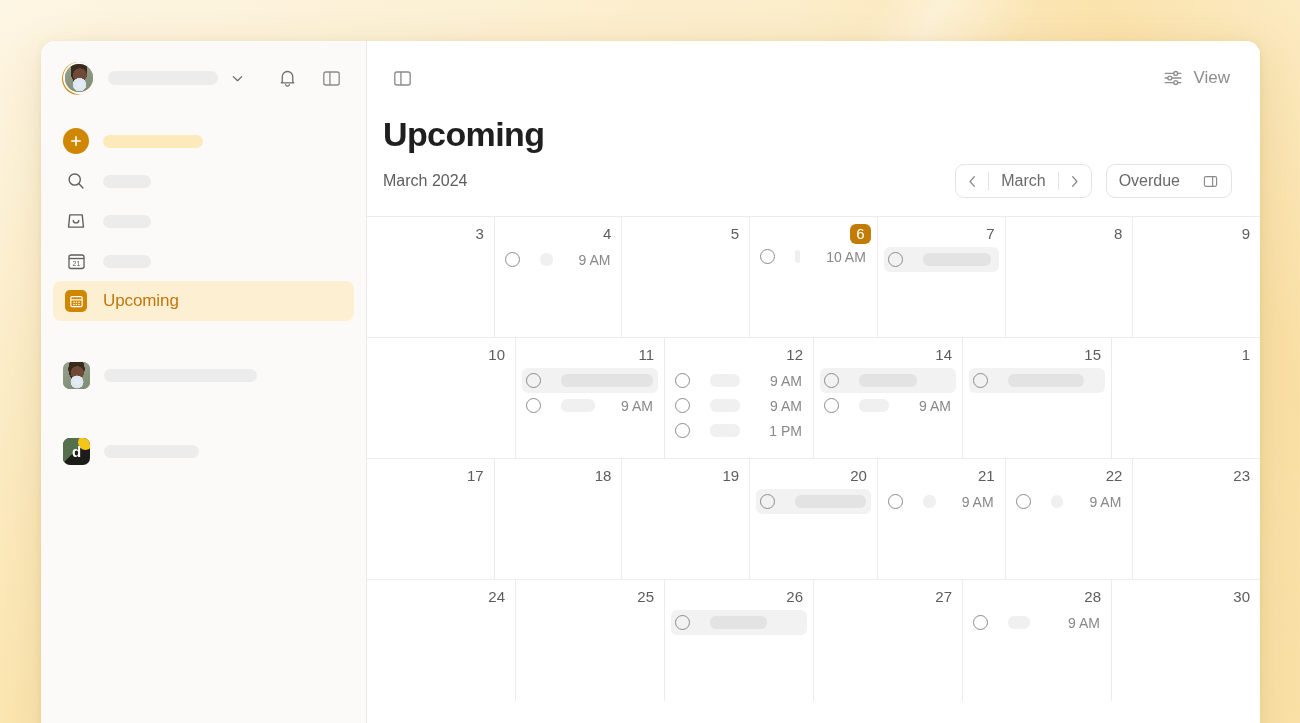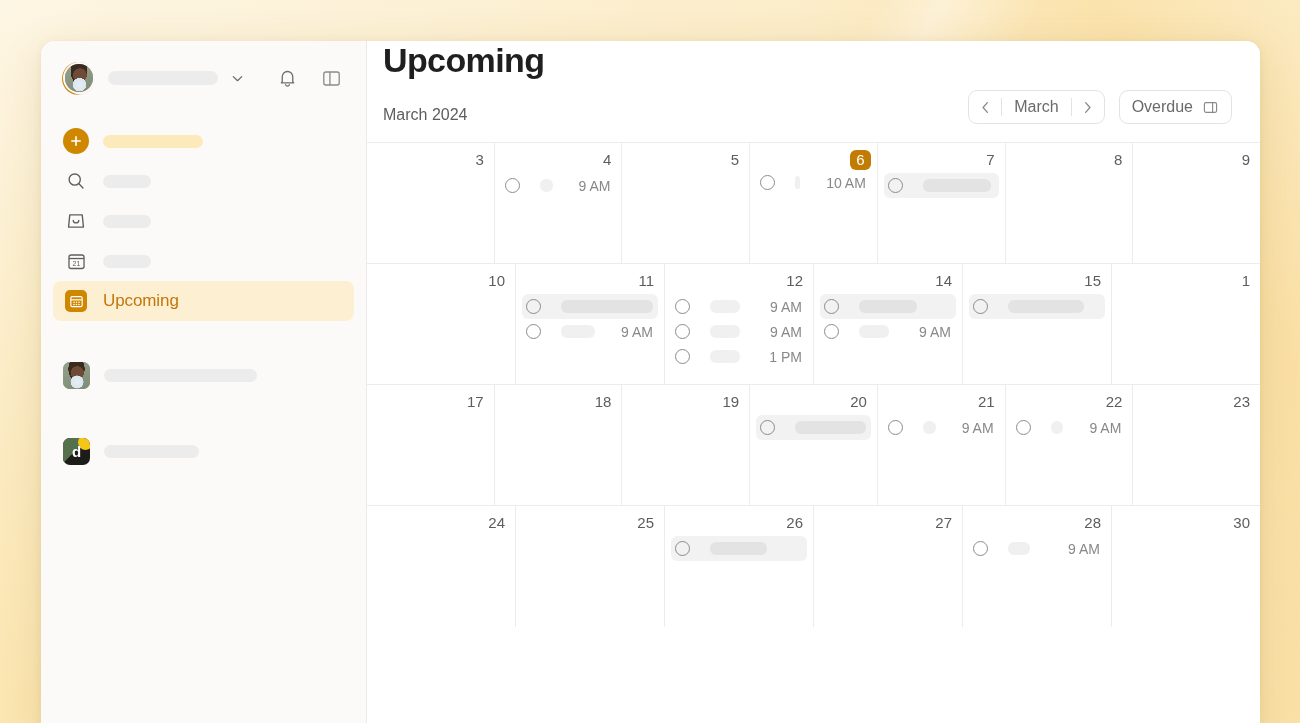--- a/index.html
+++ b/index.html
@@ -167,35 +167,35 @@
     padding: 4px 2px;
   }
   .head-block { padding: 0 28px 0 16px; }
   .page-title {
     font-size: 34px;
     font-weight: 700;
     color: #1f1f1f;
     letter-spacing: -0.6px;
     margin-bottom: 10px;
   }
-  .subrow { display: flex; align-items: flex-end; padding-bottom: 18px; }
+  .subrow { display: flex; align-items: center; padding-bottom: 18px; }
   .month-label { font-size: 16px; color: #5d5d5d; }
   .subrow .spacer { flex: 1; }
   .nav-group {
     display: flex; align-items: center;
     border: 1px solid #e3e3e3;
     border-radius: 9px;
     height: 34px;
     overflow: hidden;
   }
   .nav-btn { width: 32px; height: 100%; display:flex; align-items:center; justify-content:center; }
   .nav-sep { width:1px; height:18px; background:#e3e3e3; }
   .nav-today { font-size: 16px; color: #6a6a6a; padding: 0 12px; line-height: 32px; }
   .overdue-btn {
-    display:flex; align-items:center; gap:9px;
+    display:flex; align-items:center; gap:22px;
     border: 1px solid #e3e3e3;
     border-radius: 9px;
     height: 34px;
     padding: 0 12px;
     margin-left: 14px;
     color:#6a6a6a; font-size:16px;
   }
 
   
   #cal { flex: 1; border-top: 1px solid #ececec; display: flex; flex-direction: column; min-height:0; }
@@ -381,20 +381,42 @@
           <span class="lg-d">d</span>
         </span>
         <span class="sb-ph" style="width:95px"></span>
       </div>
 
     </div>
   </div>
 
   <div id="main">
 
+    <div class="main-top">
+      <div class="sb-ico-btn" style="margin-left:0">
+        <svg width="21" height="21" viewBox="0 0 24 24" fill="none" stroke="#8a8a8a" stroke-width="1.5">
+          <rect x="3.2" y="4.6" width="17.6" height="14.8" rx="2.4"></rect>
+          <line x1="10.2" y1="4.6" x2="10.2" y2="19.4"></line>
+        </svg>
+      </div>
+      <div class="spacer"></div>
+      <div class="view-btn">
+        <span>
+          <svg width="22" height="22" viewBox="0 0 24 24" fill="none" stroke="#8d8d8d" stroke-width="1.5" stroke-linecap="round">
+            <line x1="3.5" y1="7" x2="20.5" y2="7"></line>
+              <circle cx="15" cy="7" r="2.1" fill="#fff"></circle>
+            <line x1="3.5" y1="12" x2="20.5" y2="12"></line>
+              <circle cx="8.5" cy="12" r="2.1" fill="#fff"></circle>
+            <line x1="3.5" y1="17" x2="20.5" y2="17"></line>
+              <circle cx="15" cy="17" r="2.1" fill="#fff"></circle>
+          </svg>
+        </span>
+        <span>View</span>
+      </div>
+    </div>
 
     <div class="head-block">
       <div class="page-title">Upcoming</div>
       <div class="subrow">
         <div class="month-label">March 2024</div>
         <div class="spacer"></div>
 
         <div class="nav-group">
           <div class="nav-btn">
             <svg width="15" height="15" viewBox="0 0 16 16">

